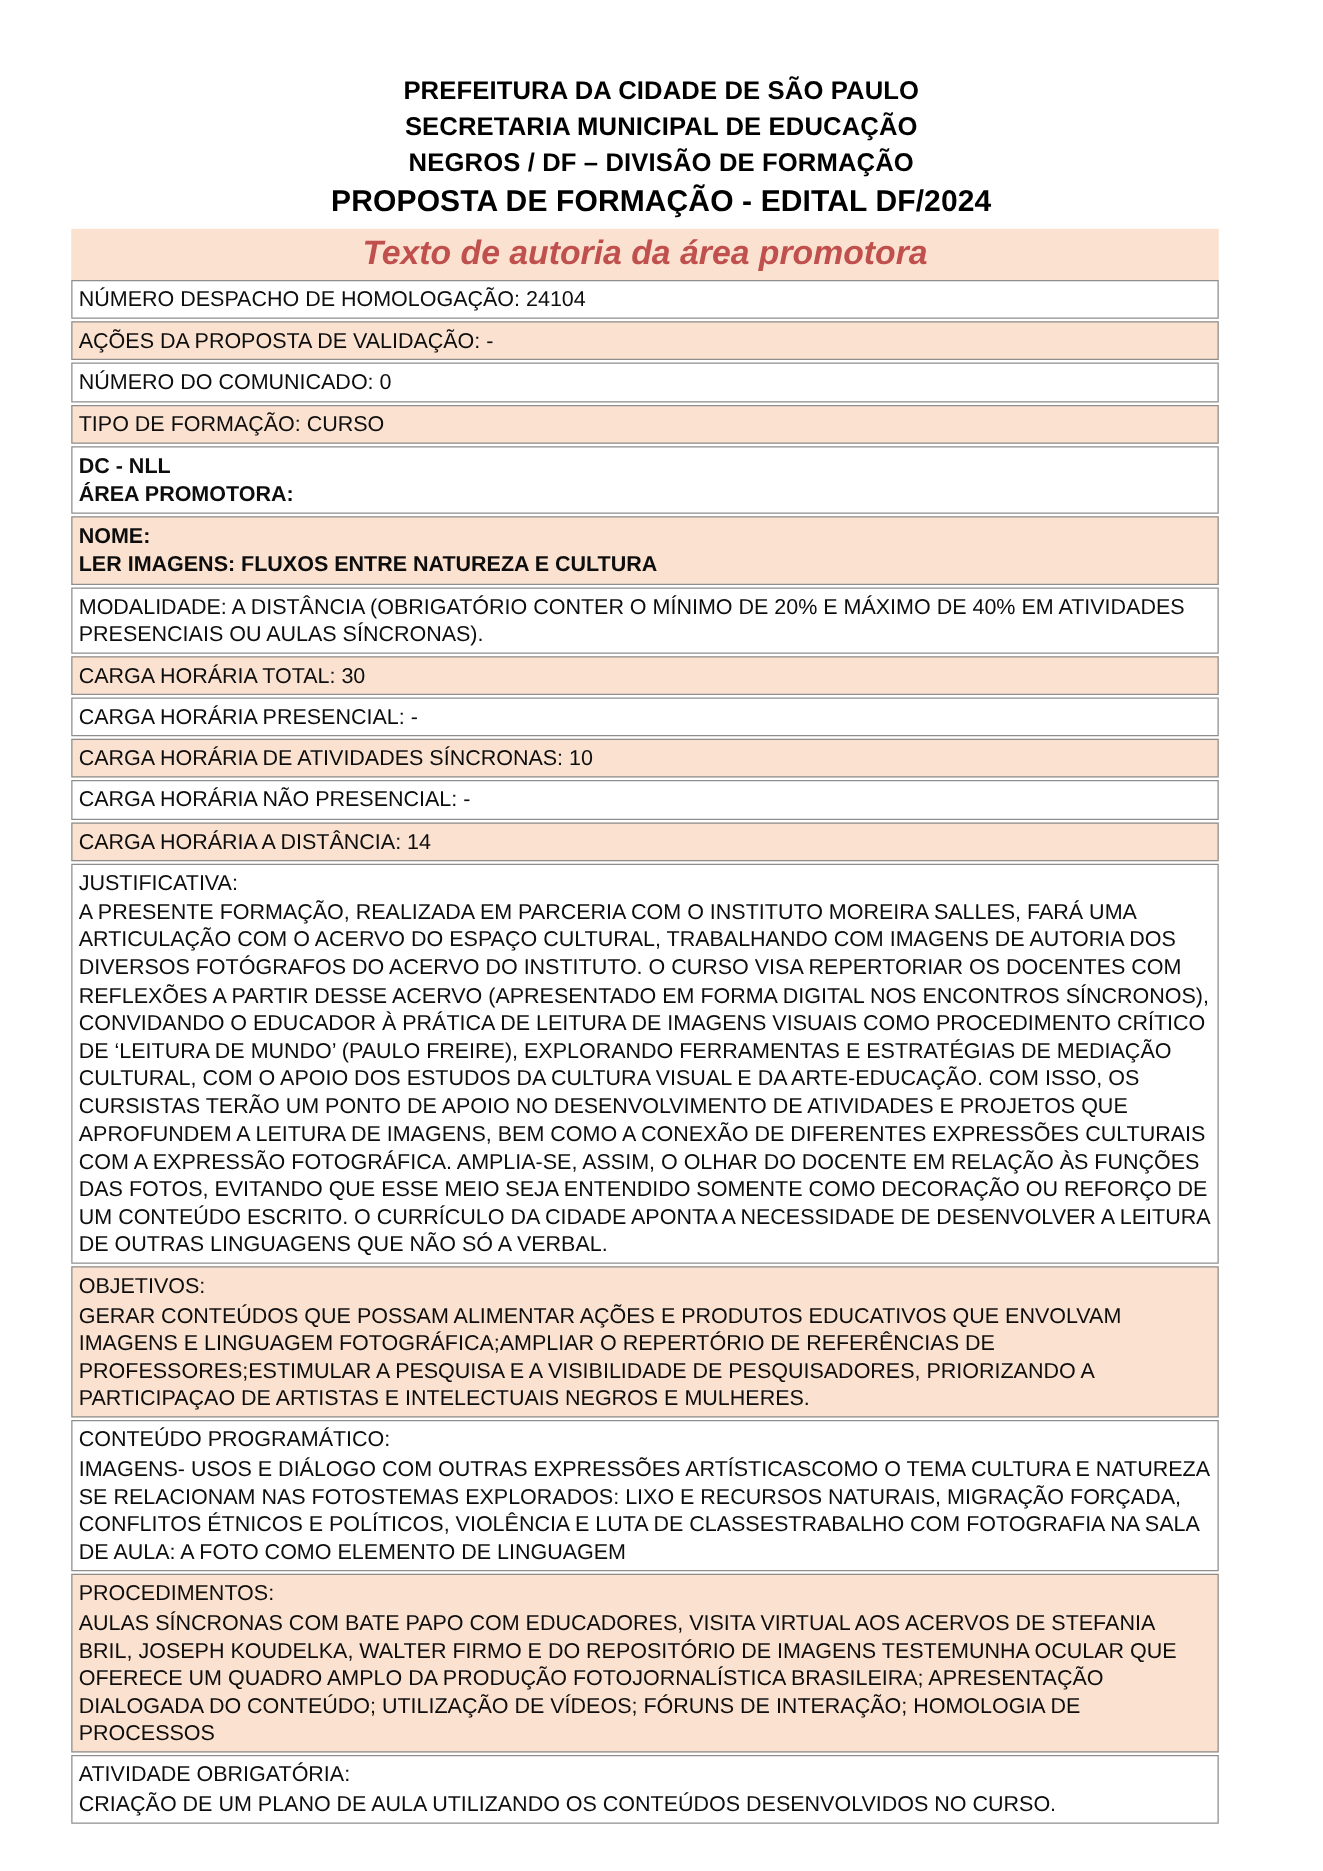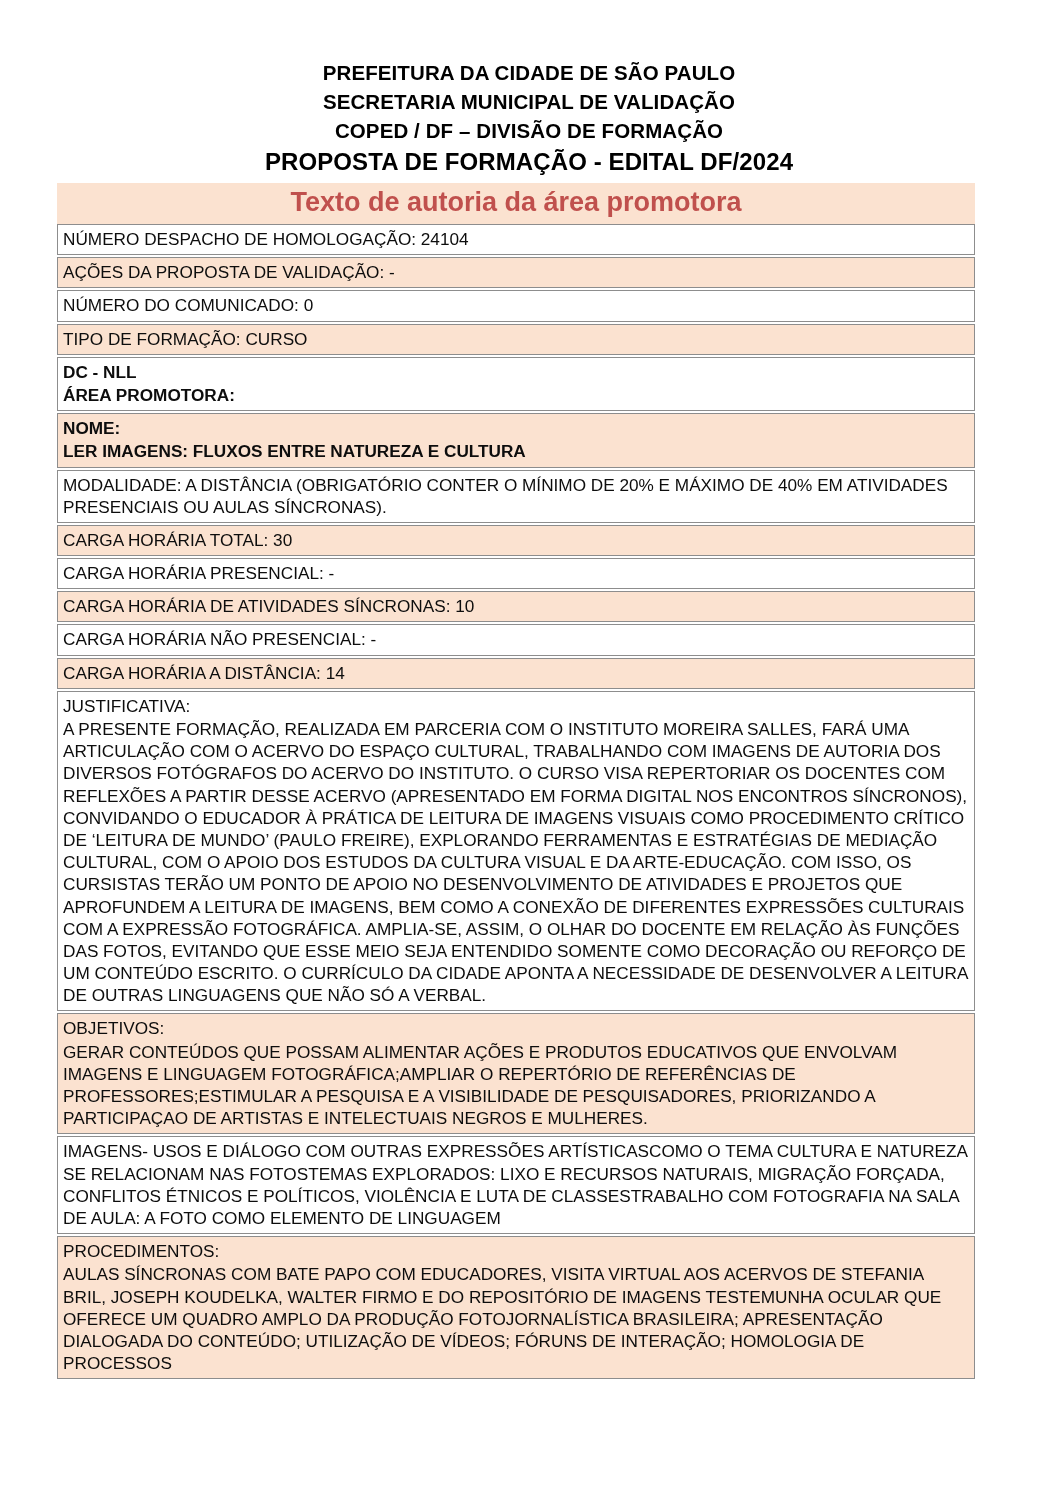--- a/index.html
+++ b/index.html
@@ -97,28 +97,28 @@
     white-space: normal;
   }
 </style>
 </head>
 <body>
 
 <div class="page">
 
   <div class="doc-heading">
     <div class="hline">PREFEITURA DA CIDADE DE SÃO PAULO</div>
-    <div class="hline">SECRETARIA MUNICIPAL DE VALIDAÇÃO</div>
-    <div class="hline">COPED / DF – DIVISÃO DE FORMAÇÃO</div>
+    <div class="hline">SECRETARIA MUNICIPAL DE EDUCAÇÃO</div>
+    <div class="hline">NEGROS / DF – DIVISÃO DE FORMAÇÃO</div>
     <div class="hline big">PROPOSTA DE FORMAÇÃO - EDITAL DF/2024</div>
   </div>
 
   <div class="form-table">
 
-    <div class="title-band" style="position:static;">Texto de autoria da área promotora</div>
+    <div class="title-band" style="position:static;font-style:italic;">Texto de autoria da área promotora</div>
 
     <div class="band">
       <p class="para">NÚMERO DESPACHO DE HOMOLOGAÇÃO:  24104</p>
     </div>
 
     <div class="band shaded">
       <p class="para">AÇÕES DA PROPOSTA DE VALIDAÇÃO:  -</p>
     </div>
 
     <div class="band">
@@ -167,23 +167,28 @@
       <p class="para">JUSTIFICATIVA:</p>
       <p class="para">A PRESENTE FORMAÇÃO, REALIZADA EM PARCERIA COM O INSTITUTO MOREIRA SALLES, FARÁ UMA ARTICULAÇÃO COM O ACERVO DO ESPAÇO CULTURAL, TRABALHANDO COM IMAGENS DE AUTORIA DOS DIVERSOS FOTÓGRAFOS DO ACERVO DO INSTITUTO. O CURSO VISA REPERTORIAR OS DOCENTES COM REFLEXÕES A PARTIR DESSE ACERVO (APRESENTADO EM FORMA DIGITAL NOS ENCONTROS SÍNCRONOS), CONVIDANDO O EDUCADOR À PRÁTICA DE LEITURA DE IMAGENS VISUAIS COMO PROCEDIMENTO CRÍTICO DE ‘LEITURA DE MUNDO’ (PAULO FREIRE), EXPLORANDO FERRAMENTAS E ESTRATÉGIAS DE MEDIAÇÃO CULTURAL, COM O APOIO DOS ESTUDOS DA CULTURA VISUAL E DA ARTE-EDUCAÇÃO. COM ISSO, OS CURSISTAS TERÃO UM PONTO DE APOIO NO DESENVOLVIMENTO DE ATIVIDADES E PROJETOS QUE APROFUNDEM A LEITURA DE IMAGENS, BEM COMO A CONEXÃO DE DIFERENTES EXPRESSÕES CULTURAIS COM A EXPRESSÃO FOTOGRÁFICA. AMPLIA-SE, ASSIM, O OLHAR DO DOCENTE EM RELAÇÃO ÀS FUNÇÕES DAS FOTOS, EVITANDO QUE ESSE MEIO SEJA ENTENDIDO SOMENTE COMO DECORAÇÃO OU REFORÇO DE UM CONTEÚDO ESCRITO. O CURRÍCULO DA CIDADE APONTA A NECESSIDADE DE DESENVOLVER A LEITURA DE OUTRAS LINGUAGENS QUE NÃO SÓ A VERBAL.</p>
     </div>
 
     <div class="band shaded">
       <p class="para">OBJETIVOS:</p>
       <p class="para">GERAR CONTEÚDOS QUE POSSAM ALIMENTAR AÇÕES E PRODUTOS EDUCATIVOS QUE ENVOLVAM IMAGENS E LINGUAGEM FOTOGRÁFICA;AMPLIAR O REPERTÓRIO DE REFERÊNCIAS DE PROFESSORES;ESTIMULAR A PESQUISA E A VISIBILIDADE DE PESQUISADORES, PRIORIZANDO A PARTICIPAÇAO DE ARTISTAS E INTELECTUAIS NEGROS E MULHERES.</p>
     </div>
 
     <div class="band">
+      <p class="para">CONTEÚDO PROGRAMÁTICO:</p>
       <p class="para">IMAGENS- USOS E DIÁLOGO COM OUTRAS EXPRESSÕES ARTÍSTICASCOMO O TEMA CULTURA E NATUREZA SE RELACIONAM NAS FOTOSTEMAS EXPLORADOS: LIXO E RECURSOS NATURAIS, MIGRAÇÃO FORÇADA, CONFLITOS ÉTNICOS E POLÍTICOS, VIOLÊNCIA E LUTA DE CLASSESTRABALHO COM FOTOGRAFIA NA SALA DE AULA: A FOTO COMO ELEMENTO DE LINGUAGEM</p>
     </div>
 
     <div class="band shaded">
       <p class="para">PROCEDIMENTOS:</p>
       <p class="para">AULAS SÍNCRONAS COM BATE PAPO COM EDUCADORES, VISITA VIRTUAL AOS ACERVOS DE STEFANIA BRIL, JOSEPH KOUDELKA, WALTER FIRMO E DO REPOSITÓRIO DE IMAGENS TESTEMUNHA OCULAR QUE OFERECE UM QUADRO AMPLO DA PRODUÇÃO FOTOJORNALÍSTICA BRASILEIRA; APRESENTAÇÃO DIALOGADA DO CONTEÚDO; UTILIZAÇÃO DE VÍDEOS; FÓRUNS DE INTERAÇÃO; HOMOLOGIA DE PROCESSOS</p>
     </div>
 
+    <div class="band">
+      <p class="para">ATIVIDADE OBRIGATÓRIA:</p>
+      <p class="para">CRIAÇÃO DE UM PLANO DE AULA UTILIZANDO OS CONTEÚDOS DESENVOLVIDOS NO CURSO.</p>
+    </div>
 
   </div>
 </div>
 
 </body></html>

